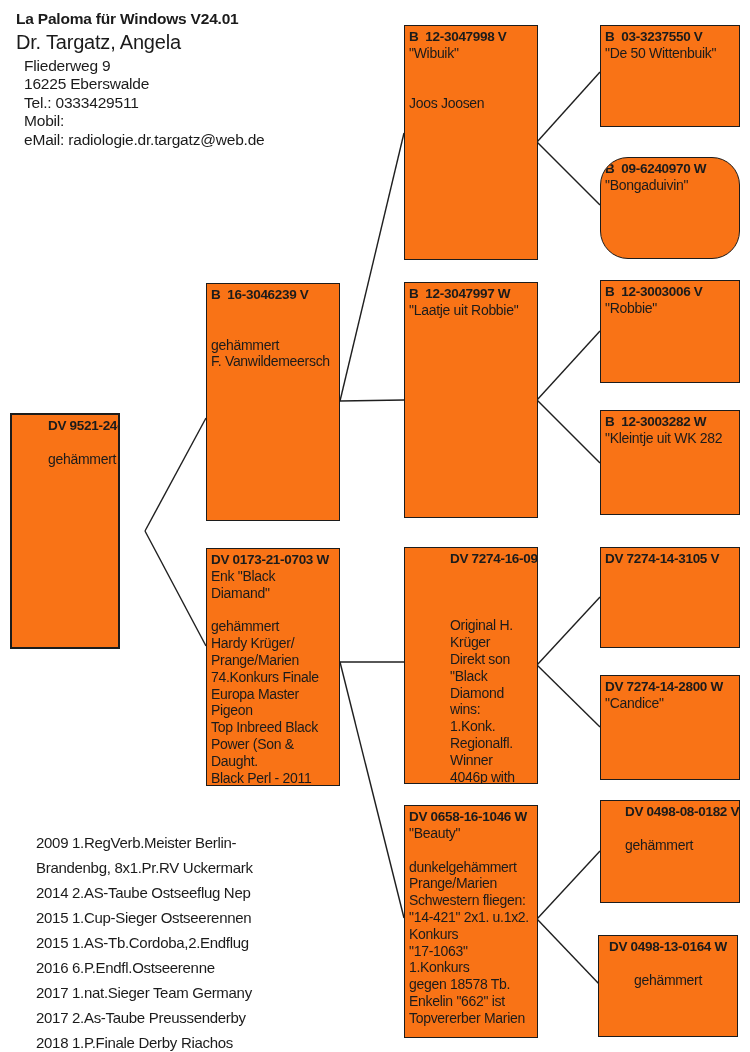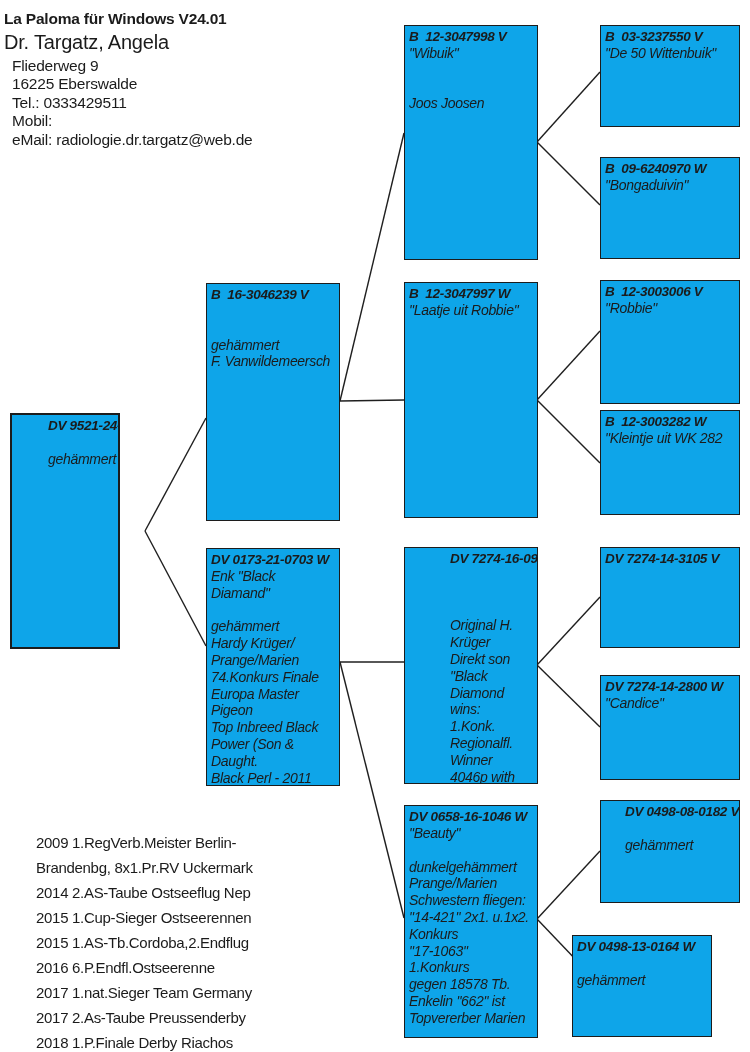--- a/index.html
+++ b/index.html
@@ -12,21 +12,21 @@
     position: relative;
     width: 750px;
     height: 1052px;
     background: #ffffff;
     overflow: hidden;
   }
 
   
   #owner-header {
     position: absolute;
-    left: 4px;
+    left: 16px;
     top: 10px;
     width: 380px;
   }
   .app-title {
     font-weight: bold;
     font-size: 15.5px;
     letter-spacing: -0.2px;
   }
   .owner-name {
     font-size: 20px;
@@ -51,26 +51,25 @@
     font-size: 15px;
     line-height: 25px;
     white-space: pre-wrap;
     letter-spacing: -0.3px;
     margin-left: 24px;
   }
 
   
   .pbox {
     position: absolute;
-    background: #0ea5e9;
+    background: #f97316;
     border: 1.3px solid #1c1c1c;
     padding: 2px 4px;
     box-sizing: border-box;
     overflow: hidden;
-    font-style: italic;
   }
   .pbox.subject { border-width: 2.4px; }
   .pbox .pid {
     font-weight: bold;
     font-size: 13.5px;
     line-height: 17px;
     white-space: pre;
     letter-spacing: -0.3px;
   }
   .pbox .pbody {
@@ -82,27 +81,27 @@
 
   
   #box-subject      { left: 10px;  top: 413px; width: 110px; height: 236px; padding-left: 36px; }
   #box-sire         { left: 206px; top: 283px; width: 134px; height: 238px; }
   #box-dam          { left: 206px; top: 548px; width: 134px; height: 238px; }
   #box-sires-sire   { left: 404px; top: 25px;  width: 134px; height: 235px; }
   #box-sires-dam    { left: 404px; top: 282px; width: 134px; height: 236px; }
   #box-dams-sire    { left: 404px; top: 547px; width: 134px; height: 237px; padding-left: 45px; }
   #box-dams-dam     { left: 404px; top: 805px; width: 134px; height: 233px; }
   #box-g4-1 { left: 600px; top: 25px;  width: 140px; height: 102px; }
-  #box-g4-2 { left: 600px; top: 157px; width: 140px; height: 102px; }
-  #box-g4-3 { left: 600px; top: 280px; width: 140px; height: 124px; }
+  #box-g4-2 { left: 600px; top: 157px; width: 140px; height: 102px; border-radius: 28px; }
+  #box-g4-3 { left: 600px; top: 280px; width: 140px; height: 103px; }
   #box-g4-4 { left: 600px; top: 410px; width: 140px; height: 105px; }
   #box-g4-5 { left: 600px; top: 547px; width: 140px; height: 101px; }
   #box-g4-6 { left: 600px; top: 675px; width: 140px; height: 105px; }
   #box-g4-7 { left: 600px; top: 800px; width: 140px; height: 103px; padding-left: 24px; }
-  #box-g4-8 { left: 572px; top: 935px; width: 140px; height: 102px; }
+  #box-g4-8 { left: 598px; top: 935px; width: 140px; height: 102px; text-align: center; }
 
   
   #connectors {
     position: absolute;
     left: 0; top: 0;
     width: 750px; height: 1052px;
     pointer-events: none;
   }
   #connectors line {
     stroke: #1f1f1f;

